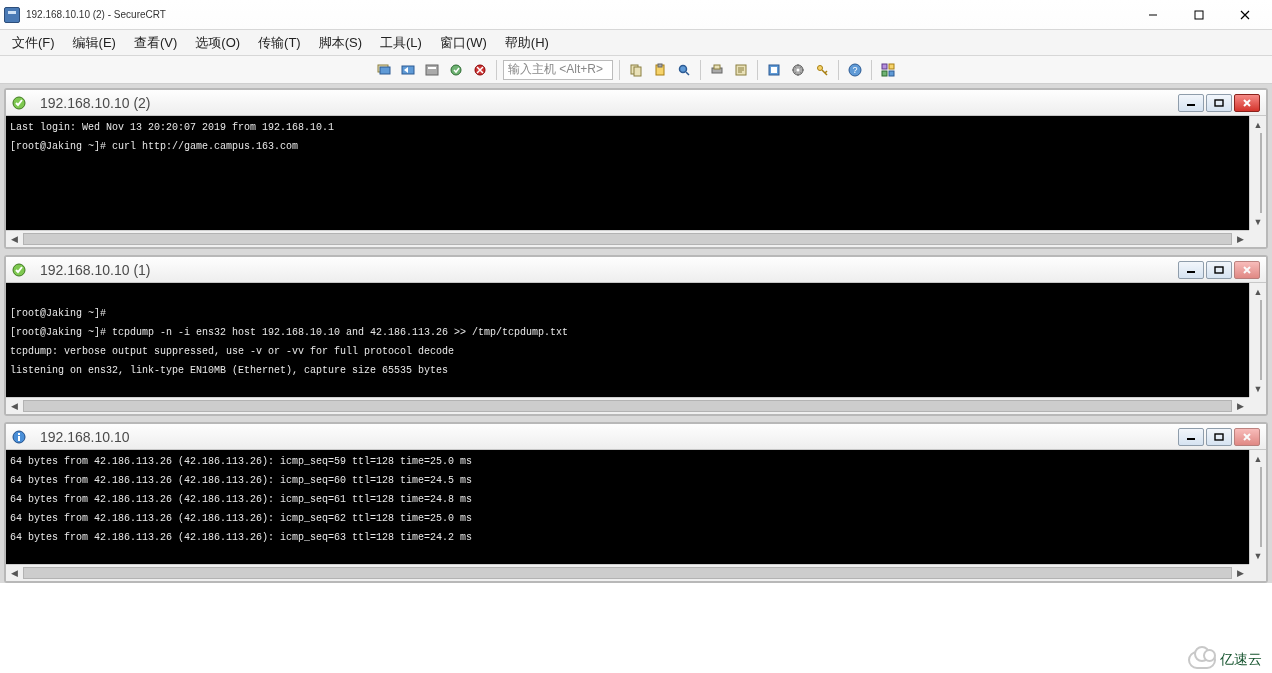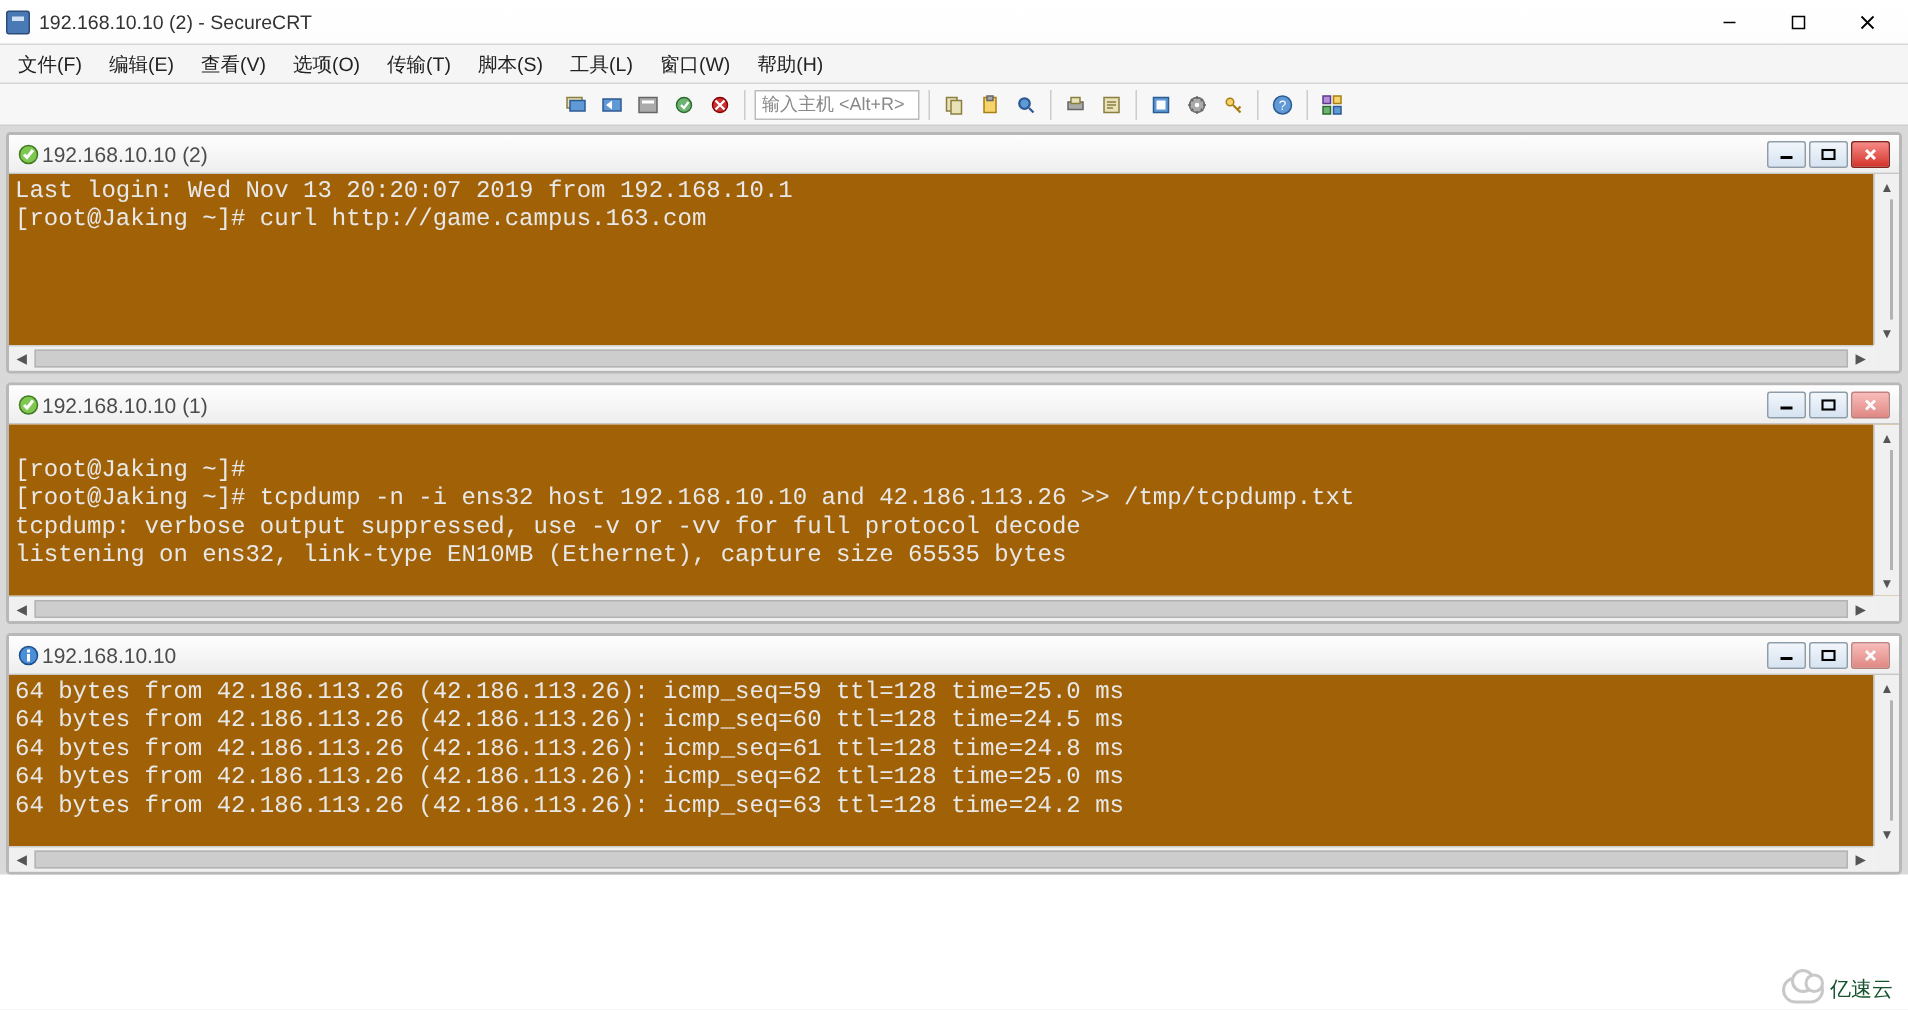--- a/index.html
+++ b/index.html
@@ -1,21 +1,21 @@
 <!DOCTYPE html>
 <html><head>
 <meta charset="utf-8">
 <style>
   * { box-sizing: border-box; margin: 0; padding: 0; }
   html, body { width: 1272px; height: 673px; font-family: "Microsoft YaHei", Arial, sans-serif; font-size: 13px; background: #fff; color: #000; overflow: hidden; }
   
   .titlebar { height: 30px; display: flex; align-items: center; padding: 0 4px; background: linear-gradient(#fff,#fdfdfd); border-bottom: 1px solid #d7d7d7; }
   .app-icon { width:16px;height:16px;display:inline-block;margin-right:6px;background:#4a7ab5;border:1px solid #2c4d7a;border-radius:2px;position:relative; }
   .app-icon::after{content:"";position:absolute;top:3px;left:3px;right:3px;height:3px;background:#cfe1f5;}
-  .title-text { font-size:13px; color:#333; }
+  .title-text { font-size:10px; color:#333; }
   .win-controls { margin-left:auto; display:flex; }
   .win-btn { width:46px;height:28px;display:flex;align-items:center;justify-content:center;color:#444; }
   .win-btn svg{width:10px;height:10px;display:block;}
   
   .menubar { height:26px; display:flex; align-items:center; gap:18px; padding:0 12px; background:#f5f5f5; border-bottom:1px solid #d7d7d7; color:#222; }
   .menubar span{cursor:default;}
   
   .toolbar { height:28px; display:flex; align-items:center; gap:4px; padding:2px 6px; background:#f7f7f7; border-bottom:1px solid #cfcfcf;justify-content:center; }
   .tbtn { width:20px;height:20px;border:1px solid transparent;border-radius:2px;display:flex;align-items:center;justify-content:center;font-size:12px;position:relative;}
   .tdiv{width:1px;height:20px;background:#ccc;margin:0 2px;}
@@ -24,35 +24,35 @@
   .i-page{fill:#e9e1b8;stroke:#8a7f41;}
   .i-blue{fill:#5f9ad6;stroke:#2c5a93;}
   .i-green{fill:#6fb373;stroke:#2c6b31;}
   .i-yel{fill:#f6d36b;stroke:#a87f12;}
   .i-red{fill:#c33;stroke:#800;}
   .i-gray{fill:#aaa;stroke:#666;}
   .i-purple{fill:#b58fdc;stroke:#5e3a8a;}
   
   .workarea{background:#d9d9d9;padding:4px 4px 0 4px;}
   .pane { border:2px solid #b8b8b8; border-radius:3px; margin-bottom:6px; background:#fff; box-shadow:inset 0 0 0 1px #fff; }
-  .pane-header { height:26px; background:linear-gradient(#fefefe,#eee); border-bottom:1px solid #c7c7c7; display:flex; align-items:center; padding:0 6px; gap:2px; }
+  .pane-header { height:26px; background:linear-gradient(#fefefe,#eee); border-bottom:1px solid #c7c7c7; display:flex; align-items:center; padding:0 6px; gap:14px; }
   .check-icon{width:14px;height:14px;}
   .status-blue{width:14px;height:14px;}
   .pane-title{font-size:14px;color:#4b4b4b;}
   .pane-ctrls{margin-left:auto;display:flex;gap:2px;}
   .pc-btn{width:26px;height:18px;border:1px solid #8f9dab;border-radius:2px;background:linear-gradient(#f2f6fb,#d6e3f1);display:flex;align-items:center;justify-content:center;}
   .pc-btn svg{width:10px;height:8px;}
   .pc-btn.min svg path{stroke:#000;}
   .pc-btn.max{background:linear-gradient(#f2f6fb,#d6e3f1);}
   .pc-btn.close{background:linear-gradient(#f68a86,#d3342c);border-color:#8a221c;}
   .pc-btn.close svg path{stroke:#fff;stroke-width:2;}
   .pc-btn.disabled{opacity:.55;}
   
   .termwrap{position:relative;}
-  .term{ background:#a16207; color:#e8e8e8; font-family:"Consolas","Courier New",monospace; font-size:16px; line-height:19px; padding:2px 4px; white-space:pre; overflow:hidden; }
+  .term{ background:#000000; color:#e8e8e8; font-family:"Consolas","Courier New",monospace; font-size:10px; line-height:19px; padding:2px 4px; white-space:pre; overflow:hidden; }
   .term .l{display:block;}
   .vscroll{position:absolute;right:0;top:0;bottom:0;width:17px;background:#f0f0f0;border-left:1px solid #cfcfcf;display:flex;flex-direction:column;align-items:center;}
   .vscroll .arrow{width:15px;height:17px;display:flex;align-items:center;justify-content:center;color:#555;font-size:9px;}
   .vscroll .track{flex:1;position:relative;}
   .vscroll .thumb{position:absolute;left:2px;right:2px;top:0;bottom:0;background:#cdcdcd;border:1px solid #b3b3b3;}
   .hscroll{height:17px;background:#f0f0f0;border-top:1px solid #cfcfcf;display:flex;align-items:center;}
   .hscroll .arrow{width:17px;height:15px;display:flex;align-items:center;justify-content:center;color:#555;font-size:9px;}
   .hscroll .track{flex:1;position:relative;height:100%;}
   .hscroll .thumb{position:absolute;top:2px;bottom:2px;left:0;right:0;background:#cdcdcd;border:1px solid #b3b3b3;}
   .grip{width:17px;height:17px;background:#f0f0f0;}

